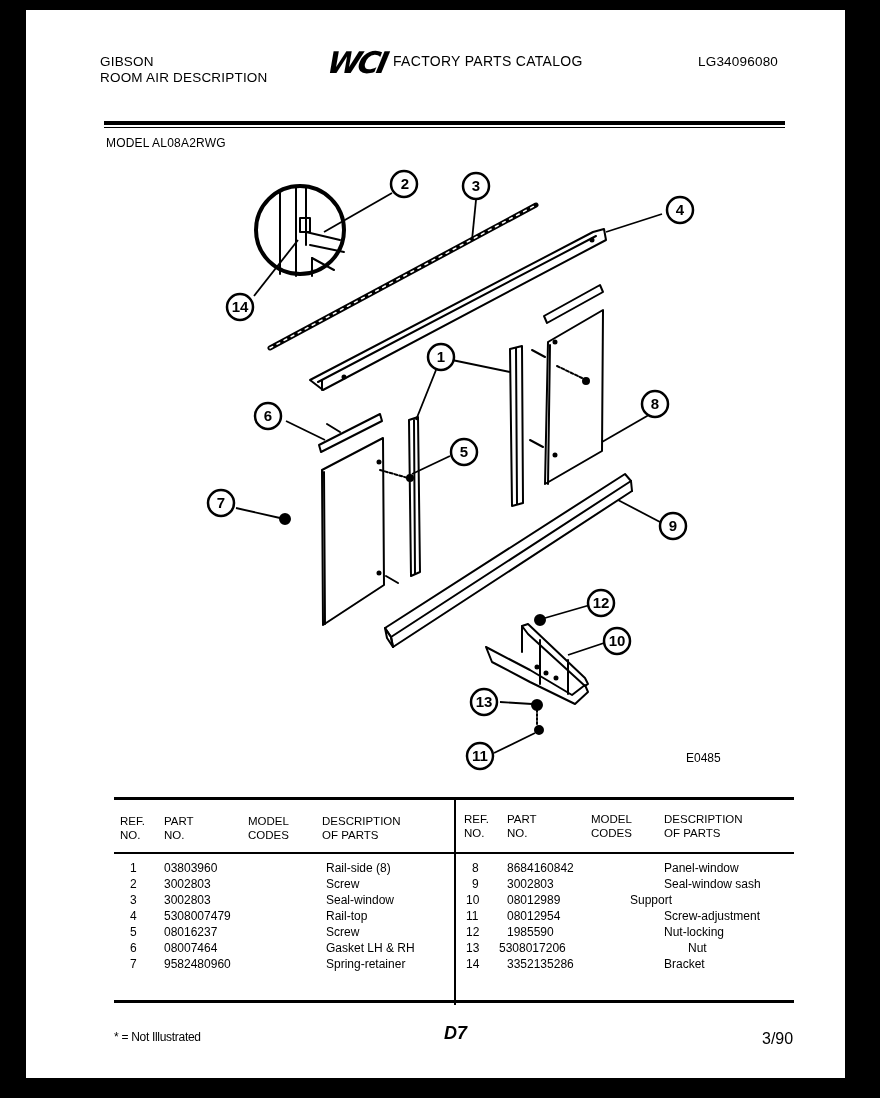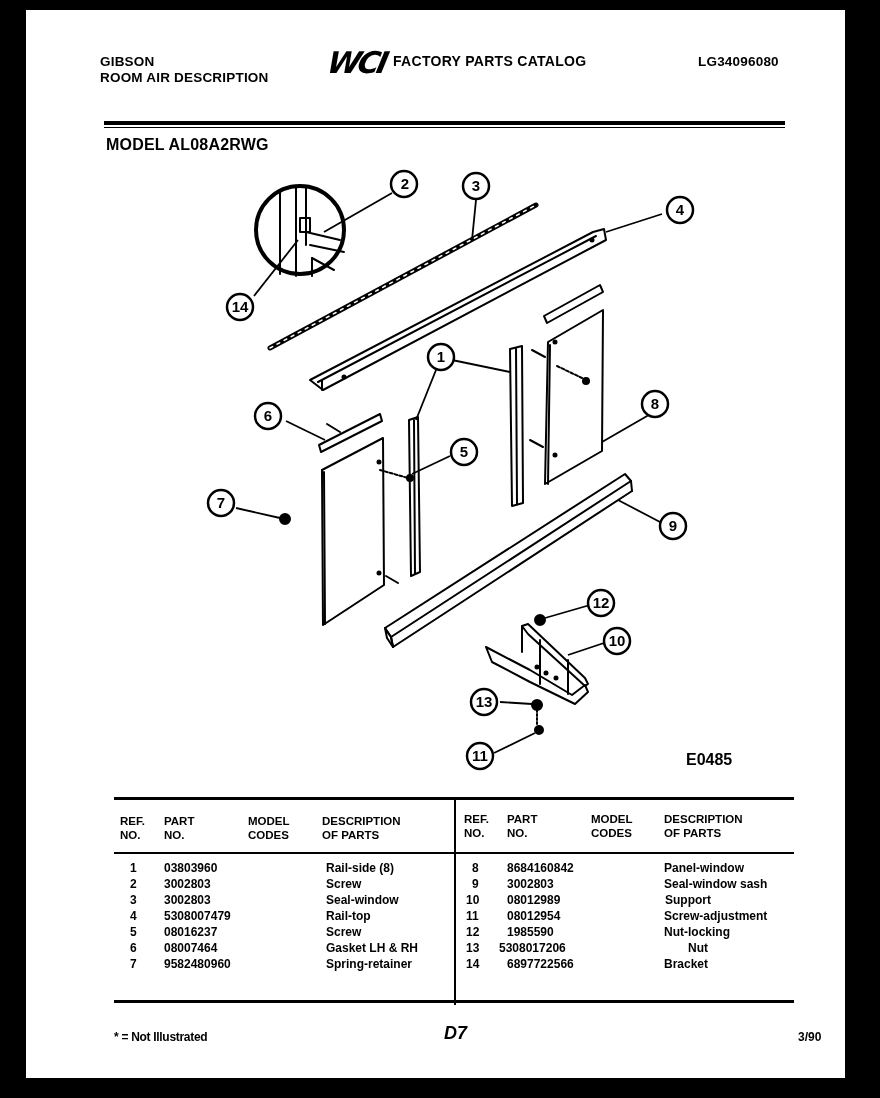--- a/index.html
+++ b/index.html
@@ -1,38 +1,38 @@
 <!DOCTYPE html>
 <html><head>
 <meta charset="utf-8">
 <style>
   html, body { margin: 0; padding: 0; }
   body { width: 880px; height: 1098px; background: #000; position: relative; overflow: hidden;
          font-family: "Liberation Sans", sans-serif; color: #000; }
   .sheet { position: absolute; left: 26px; top: 10px; width: 819px; height: 1068px; background: #fff; }
   .abs { position: absolute; }
-  .bold { font-weight: bold; font-family: "Liberation Sans", sans-serif; }
+  .bold { font-weight: normal; font-family: "Liberation Sans", sans-serif; }
   .hdr-left { left: 74px; top: 44px; font-size: 13.5px; line-height: 16px; letter-spacing: 0.2px; }
   .wci-logo { left: 302px; top: 38px; font-size: 30px; font-style: italic; font-weight: 900; letter-spacing: -3px;
               transform: skewX(-12deg); line-height: 30px; font-family: "DejaVu Sans", sans-serif; }
   .catalog-title { left: 367px; top: 43px; font-size: 14px; letter-spacing: 0.3px; }
   .catalog-no { left: 672px; top: 44px; font-size: 13.5px; letter-spacing: 0.2px; }
   .rule-thick { left: 78px; width: 681px; height: 4px; background: #000; }
-  .model-label { left: 80px; top: 126px; font-size: 16px; letter-spacing: 0.2px; text-align: center; }
+  .model-label { left: 80px; top: 126px; font-size: 12px; letter-spacing: 0.2px; text-align: center; }
   .diagram { left: 0; top: 0; width: 819px; height: 800px; }
   .callout-num { font: bold 15px "Liberation Sans", sans-serif; }
-  .fig-code { left: 660px; top: 741px; font-size: 16px; }
+  .fig-code { left: 660px; top: 741px; font-size: 12px; }
   .table-rule { left: 88px; width: 680px; height: 3px; background: #000; }
   .col-div { left: 428px; top: 790px; width: 2px; height: 205px; background: #000; }
   .th { font-size: 11.5px; line-height: 14px; }
   .row { font-size: 12px; line-height: 16px; height: 16px; }
   .row span { position: absolute; white-space: nowrap; }
   .footer-note { left: 88px; top: 1020px; font-size: 12px; letter-spacing: -0.3px; }
   .page-id { left: 418px; top: 1013px; font-size: 18px; font-style: italic; font-weight: 900; }
-  .date { left: 772px; top: 1020px; font-size: 12px; }
+  .date { left: 736px; top: 1020px; font-size: 16px; }
 </style>
 </head>
 <body>
 
 <div class="sheet">
 
   <div class="abs bold hdr-left">
     <div>GIBSON</div>
     <div>ROOM AIR DESCRIPTION</div>
   </div>
@@ -292,21 +292,21 @@
     <div class="row bold" style="position:relative;">
         <span style="left:446px">9</span>
         <span style="left:481px">3002803</span>
         <span style="left:565px"></span>
         <span style="left:638px">Seal-window sash</span>
       </div>
     <div class="row bold" style="position:relative;">
         <span style="left:440px">10</span>
         <span style="left:481px">08012989</span>
         <span style="left:565px"></span>
-        <span style="left:639px">Support</span>
+        <span style="left:604px">Support</span>
       </div>
     <div class="row bold" style="position:relative;">
         <span style="left:440px">11</span>
         <span style="left:481px">08012954</span>
         <span style="left:565px"></span>
         <span style="left:638px">Screw-adjustment</span>
       </div>
     <div class="row bold" style="position:relative;">
         <span style="left:440px">12</span>
         <span style="left:481px">1985590</span>
@@ -314,21 +314,21 @@
         <span style="left:638px">Nut-locking</span>
       </div>
     <div class="row bold" style="position:relative;">
         <span style="left:440px">13</span>
         <span style="left:473px">5308017206</span>
         <span style="left:565px"></span>
         <span style="left:662px">Nut</span>
       </div>
     <div class="row bold" style="position:relative;">
         <span style="left:440px">14</span>
-        <span style="left:481px">6897722566</span>
+        <span style="left:481px">3352135286</span>
         <span style="left:565px"></span>
         <span style="left:638px">Bracket</span>
       </div>
   </div>
 
   <div class="abs table-rule" style="top:990px;"></div>
 
   <div class="abs bold footer-note">* = Not Illustrated</div>
   <div class="abs page-id">D7</div>
   <div class="abs bold date">3/90</div>

